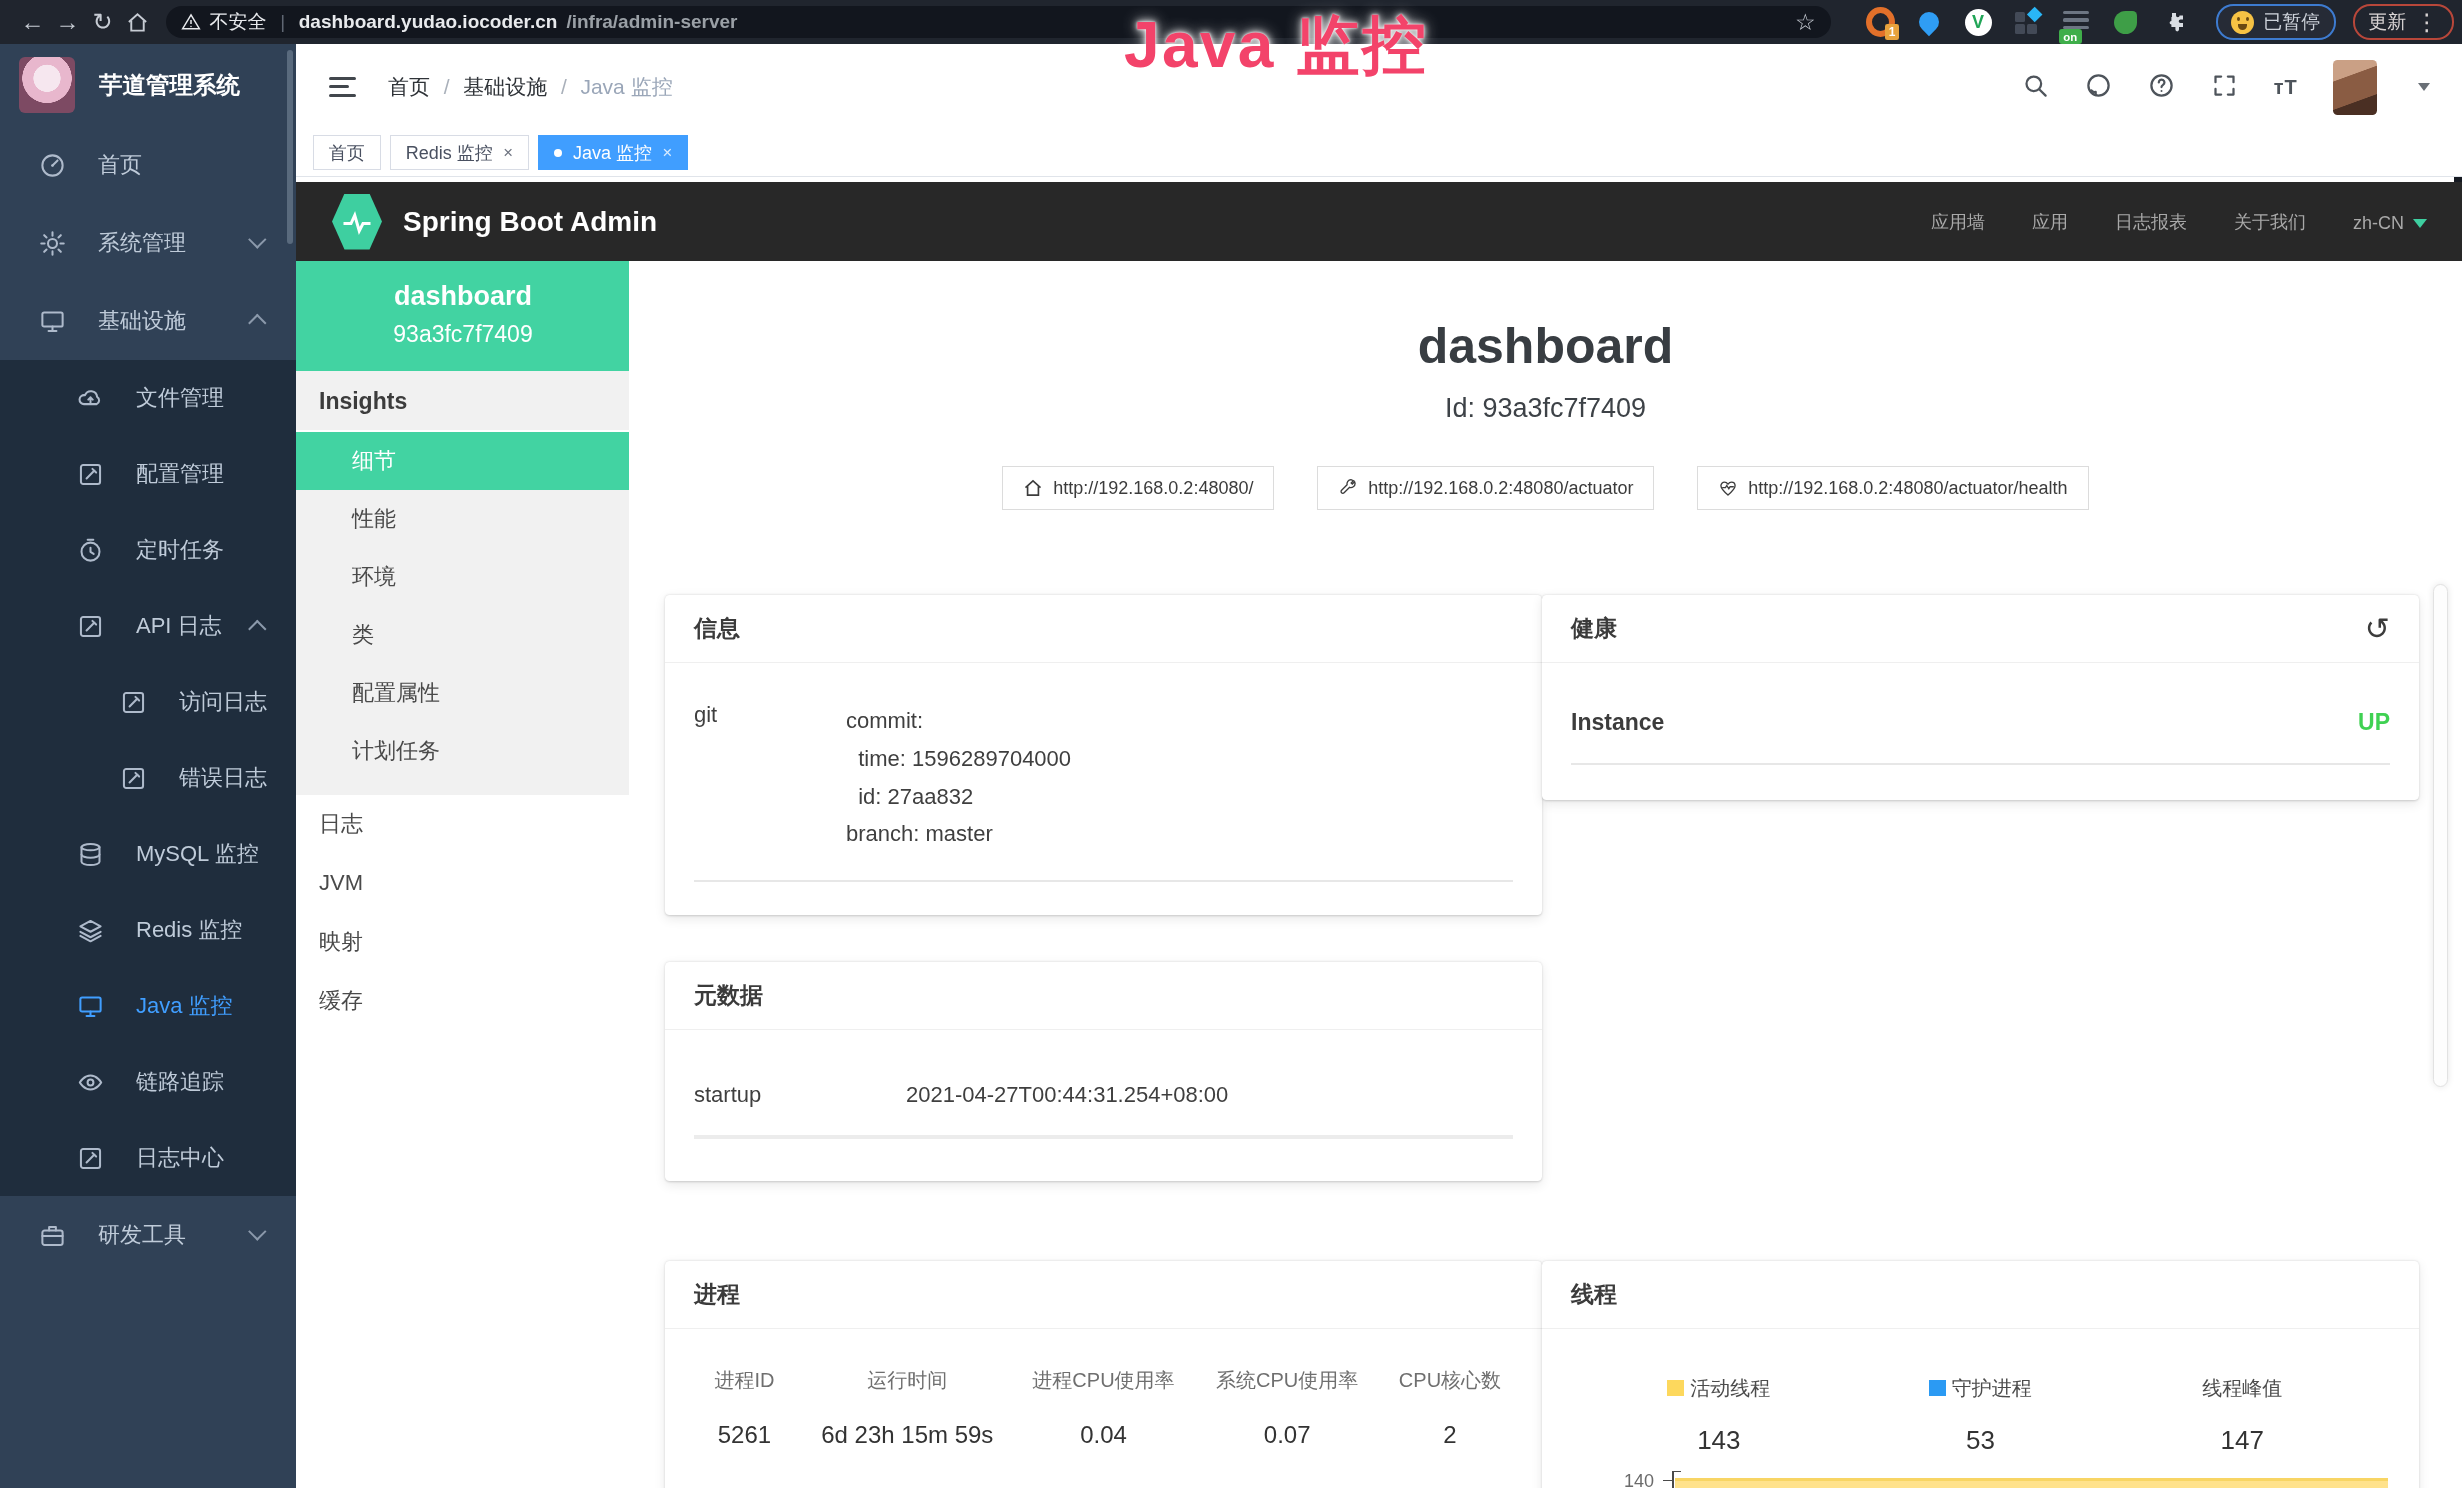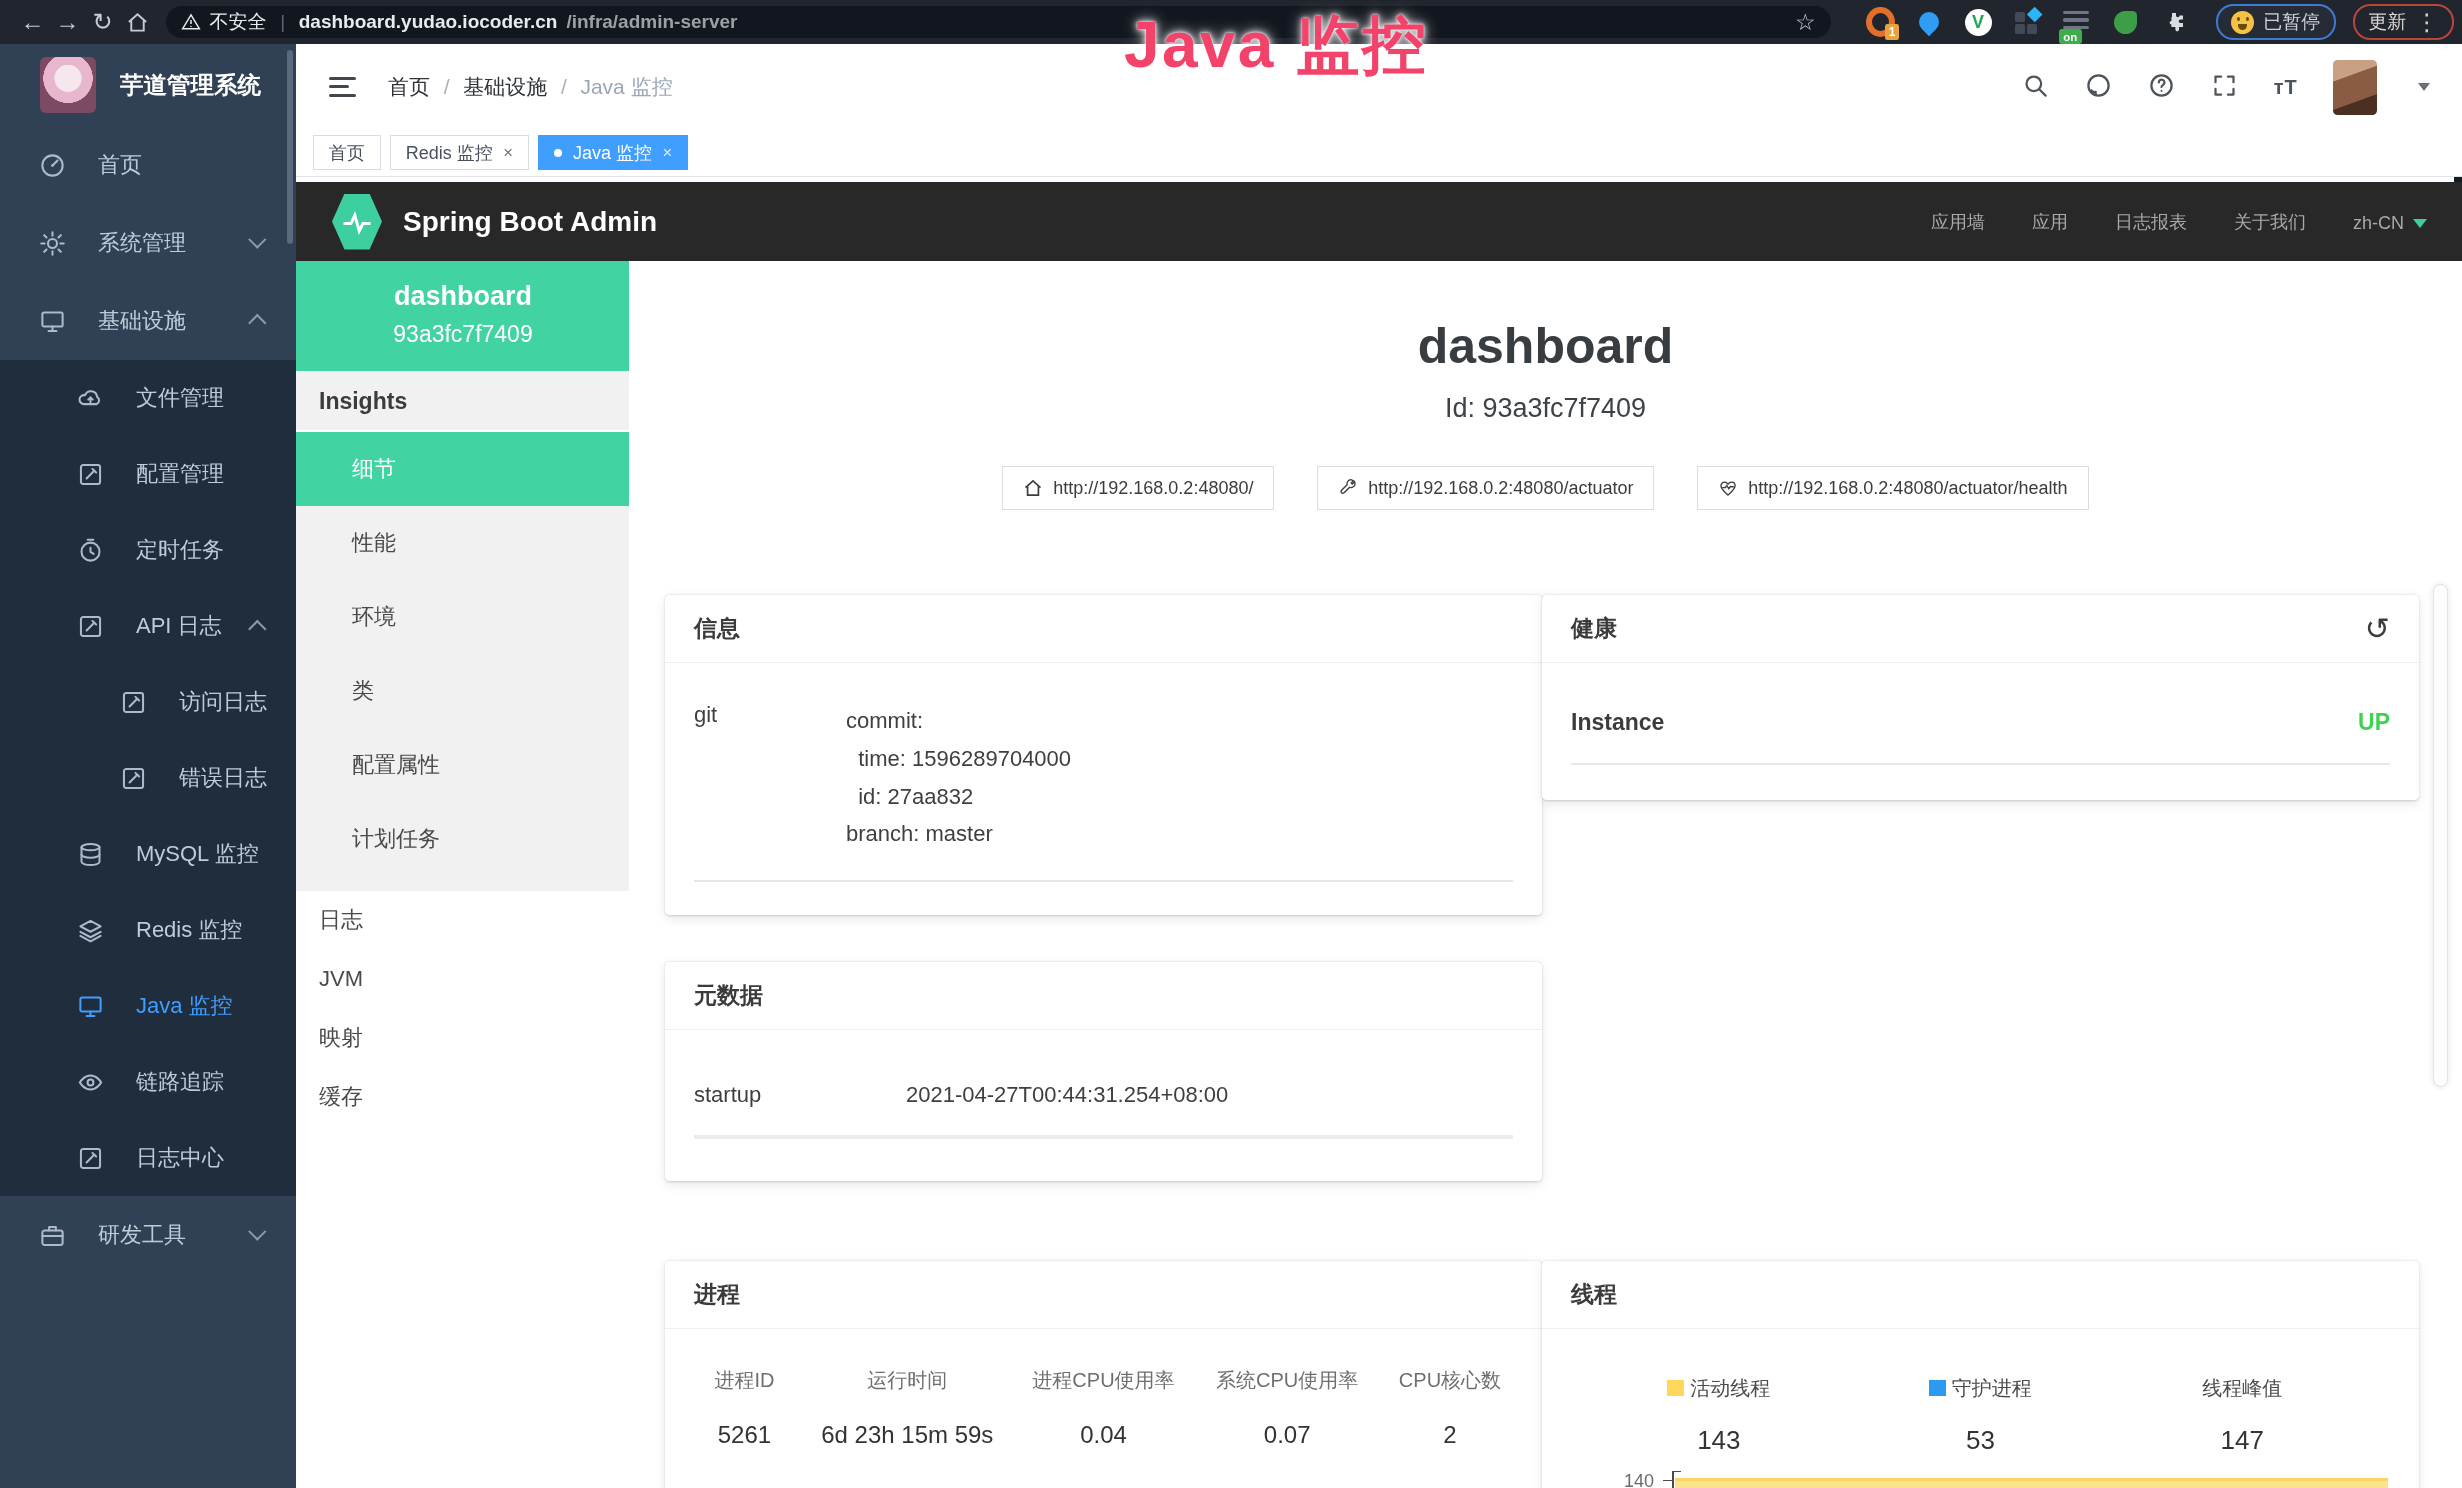--- a/index.html
+++ b/index.html
@@ -48,21 +48,21 @@
   .face i:nth-child(1){left:5.3px}.face i:nth-child(2){right:5.3px}
   .face b{position:absolute;left:6.8px;bottom:3.8px;width:9px;height:5.3px;background:#6b4a12;
           border-radius:0 0 7.6px 7.6px;}
   .kebab{font-size:23px;color:#d8d3d3;}
   .win-edge{position:absolute;right:0;top:44px;width:7.6px;height:1445px;background:#161a22;}
   .page-thumb{position:absolute;right:13.7px;top:584px;width:13.7px;height:501px;background:#fdfdfd;
               border:1.5px solid #e2e2e2;border-radius:7.6px;box-shadow:0 0 7.6px rgba(0,0,0,.10);}
 
   
   .sidebar{position:absolute;left:0;top:44px;width:296px;height:1445px;background:#304156;}
-  .side-logo{height:82px;display:flex;align-items:center;padding-left:40px;gap:24px;}
+  .side-logo{height:82px;display:flex;align-items:center;padding-left:19px;gap:24px;}
   .logo-img{width:56px;height:56px;border-radius:6px;
             background:radial-gradient(circle at 50% 38%,#f6e7ef 0 30%,#e8b7cd 31% 55%,#7d4a63 56% 100%);}
   .side-title{color:#fff;font-size:23.5px;font-weight:700;}
   .nav-item{position:relative;height:78px;display:flex;align-items:center;color:#bfcbd9;
             font-size:22px;gap:32px;}
   .nav-item .ic{color:#aebacb;flex:0 0 auto;display:flex;}
   .lvl1{padding-left:39px;}
   .submenu{background:#1f2d3d;}
   .submenu .nav-item{height:76px;}
   .lvl2{padding-left:77px;}
@@ -124,21 +124,21 @@
   .lang .tcaret{width:0;height:0;border-left:7.6px solid transparent;border-right:7.6px solid transparent;
         border-top:9px solid #3ecfa0;}
 
   .sbside{position:absolute;left:296px;top:261px;width:334px;height:1228px;background:#fff;}
   .appblock{background:#42d3a2;color:#fff;text-align:center;padding:20px 6px 23px;}
   .appname{font-size:27px;font-weight:700;}
   .appid{font-size:23px;margin-top:9px;}
   .group{background:#f1f1f1;padding-bottom:15px;}
   .grouphdr{padding:16.7px 0 15px 23px;font-size:23px;font-weight:700;color:#3c3c3c;
             border-bottom:2.3px solid #fff;}
-  .gitem{height:74px;display:flex;align-items:center;padding-left:56px;font-size:22px;color:#4a4a4a;}
+  .gitem{height:58px;display:flex;align-items:center;padding-left:56px;font-size:22px;color:#4a4a4a;}
   .gitem.active{background:#42d3a2;color:#fff;}
   .ritem{height:59px;display:flex;align-items:center;padding-left:23px;font-size:22px;color:#4a4a4a;}
 
   .sbmain{position:absolute;left:629px;top:261px;width:1833px;height:1228px;background:#fff;overflow:hidden;}
   .pgtitle{text-align:center;margin-top:56px;font-size:50px;font-weight:700;color:#383d42;}
   .pgid{text-align:center;font-size:27px;color:#3d4247;margin-top:18px;}
   .chips{display:flex;justify-content:center;margin-top:42px;gap:43px;}
   .chip{display:flex;align-items:center;gap:10.6px;height:44px;padding:0 20px;border:0.8px solid #dcdcdc;
         background:#fff;font-size:18px;color:#3c3c3c;margin-left:-0.8px;box-sizing:border-box;}
   .chip svg{width:20px;height:20px;}

